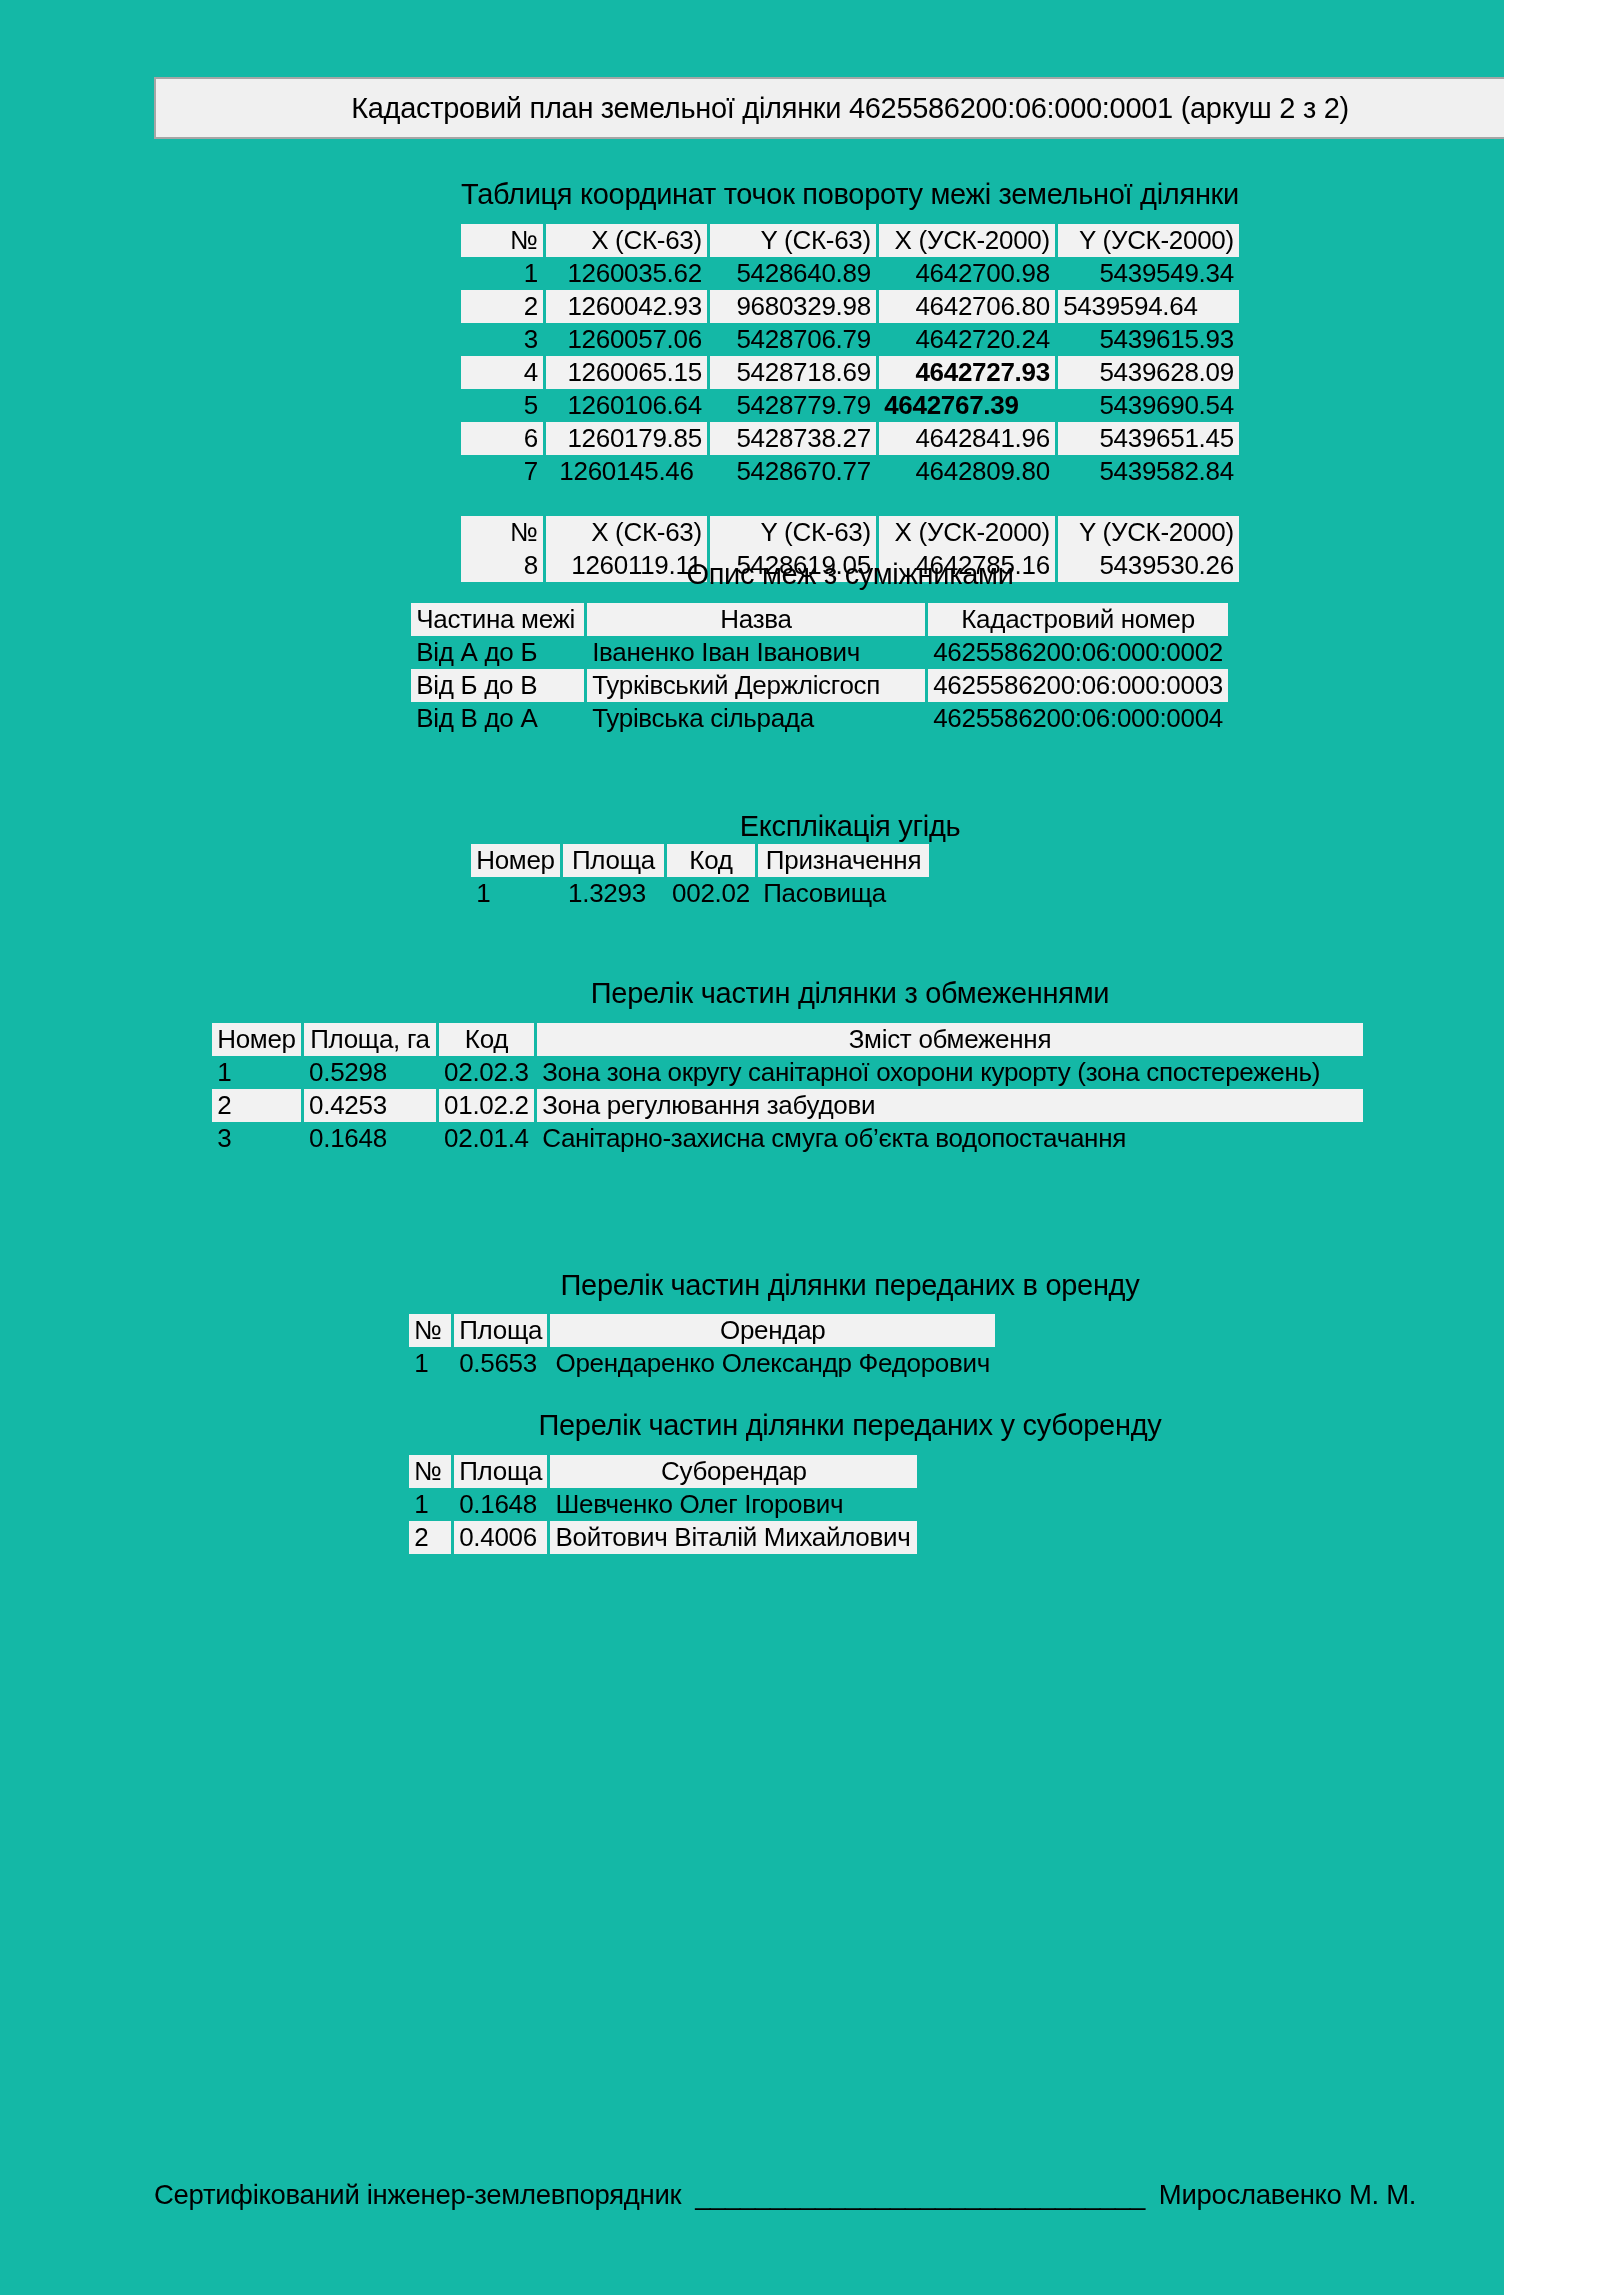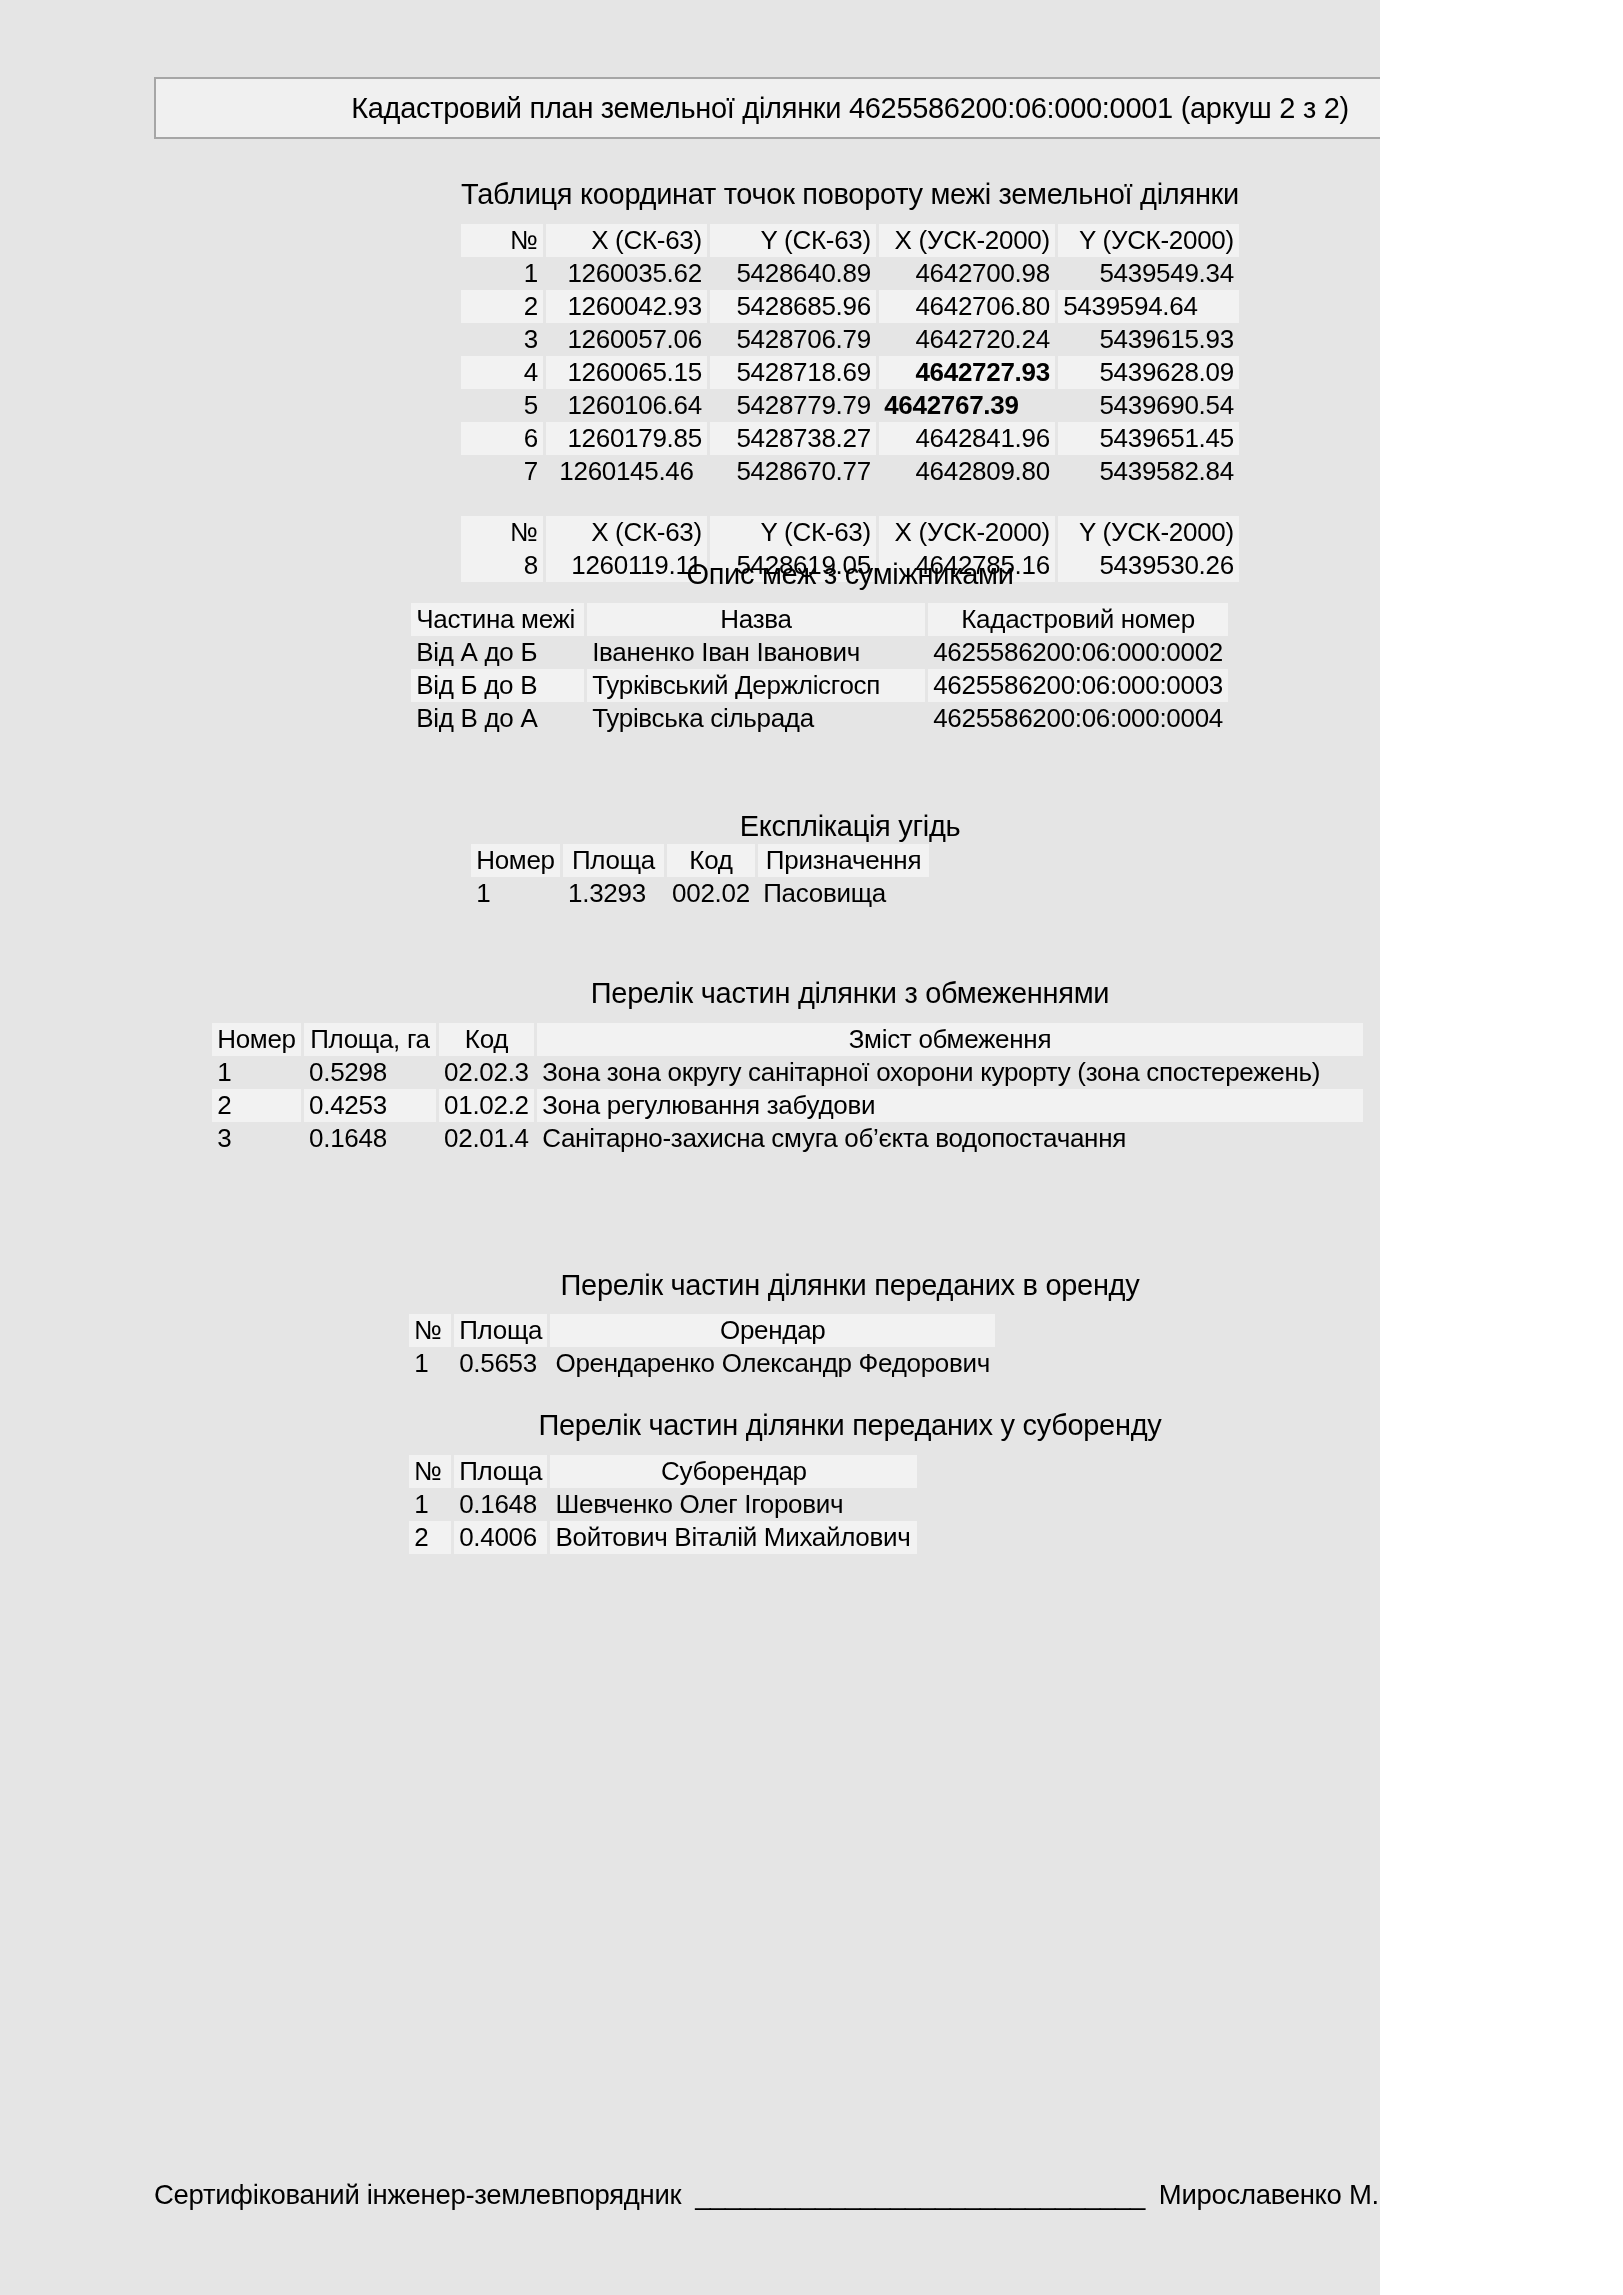--- a/index.html
+++ b/index.html
@@ -1,19 +1,19 @@
 <!DOCTYPE html>
 <html style="--band: #f2f2f2; --bar-fill: #f0f0f0; --bar-border: #a6a6a6;font-size:10.5px"><head>
 <meta charset="utf-8">
 <style>
   html,body{margin:0;padding:0;background:#ffffff;}
   .page{
     position:relative;
-    width:1380px;height:2295px;
-    background:#e5e5e5;
+    width:1504px;height:2295px;
+    background:#14b8a6;
     overflow:hidden;
     font-family:"Liberation Sans", sans-serif;
     color:#000;
   }
   .titlebar{
     position:absolute;
     left:154px;top:77px;width:1392px;height:62px;
     background:var(--bar-fill,#f0f0f0);
     border:2px solid var(--bar-border,#a6a6a6);
     box-sizing:border-box;
@@ -82,21 +82,21 @@
         <tr>
           <td style="text-align: right;">1</td>
           <td style="text-align: right;">1260035.62</td>
           <td style="text-align: right;">5428640.89</td>
           <td style="text-align: right;">4642700.98</td>
           <td style="text-align: right;">5439549.34</td>
         </tr>
         <tr class="band">
           <td style="text-align: right;">2</td>
           <td style="text-align: right;">1260042.93</td>
-          <td style="text-align: right;">5428685.96</td>
+          <td style="text-align: right;">9680329.98</td>
           <td style="text-align: right;">4642706.80</td>
           <td style="text-align: left;">5439594.64</td>
         </tr>
         <tr>
           <td style="text-align: right;">3</td>
           <td style="text-align: right;">1260057.06</td>
           <td style="text-align: right;">5428706.79</td>
           <td style="text-align: right;">4642720.24</td>
           <td style="text-align: right;">5439615.93</td>
         </tr>

